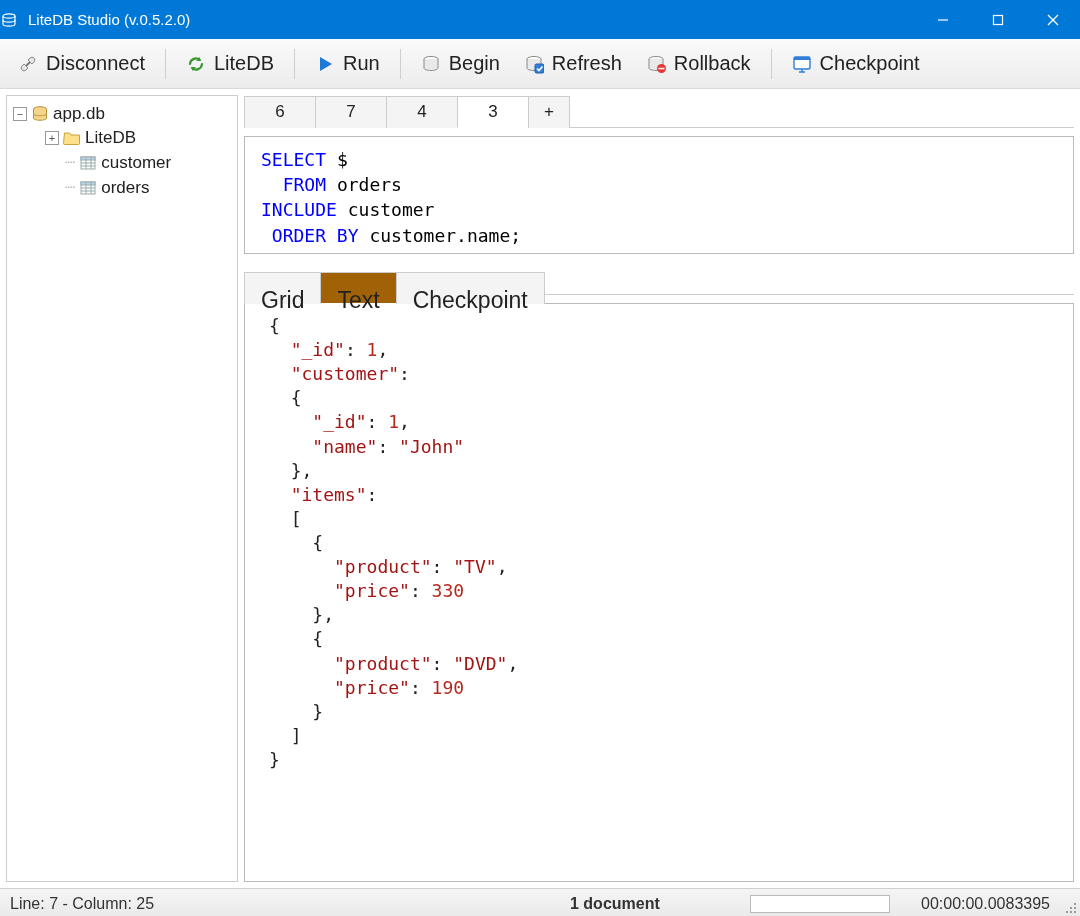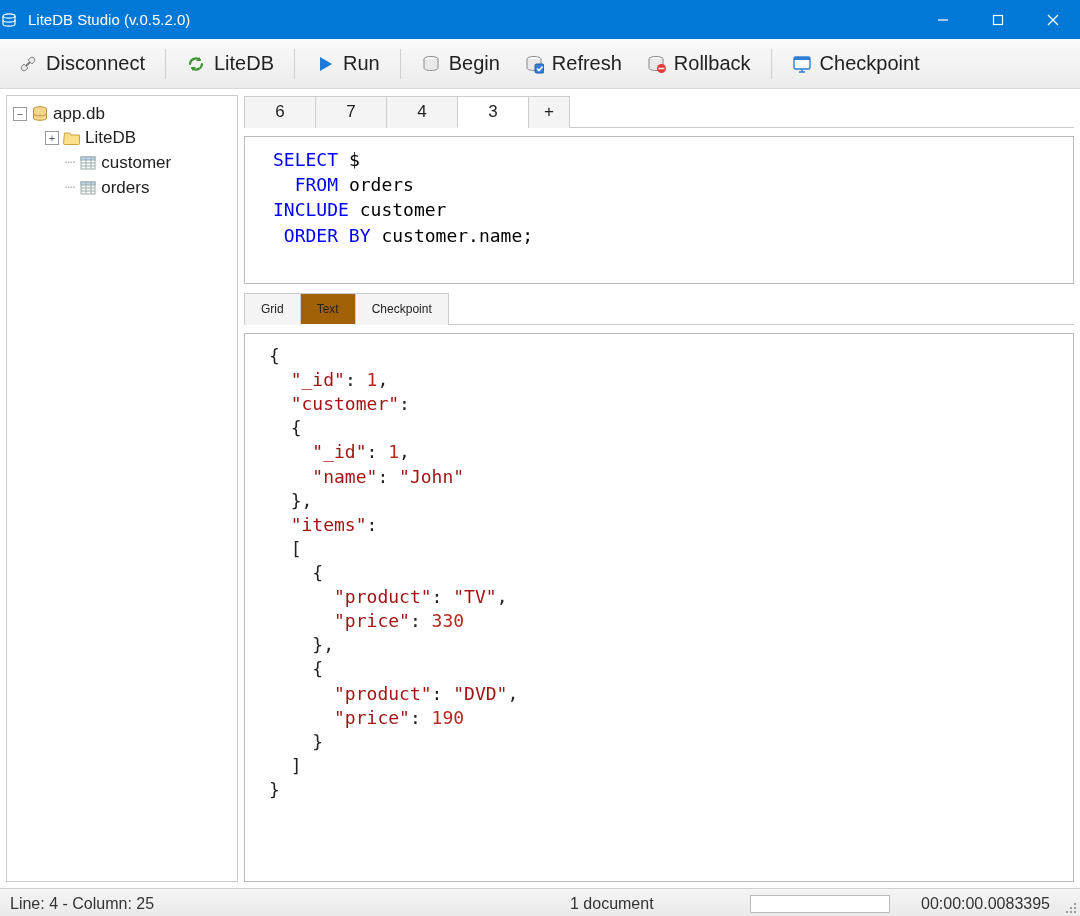--- a/index.html
+++ b/index.html
@@ -53,32 +53,32 @@
   .qtabs { display:flex; border-bottom:1px solid #ccc; height:32px; }
   .qtab {
     width:70px; text-align:center; line-height:30px; font-size:17px;
     border:1px solid #ccc; border-bottom:none; background:#f4f4f4; margin-right:-1px;
     position:relative; top:1px;
   }
   .qtab.active { background:#fff; border-bottom:1px solid #fff; }
   .qtab.plus { width:40px; }
 
   .query {
-    border:1px solid #bbb; padding:10px 28px; font-family: Consolas, monospace;
-    font-size:18px; line-height:1.4; height:148px; box-sizing:border-box;
+    border:1px solid #bbb; padding:10px 16px; font-family: Consolas, monospace;
+    font-size:18px; line-height:1.4; height:118px; box-sizing:border-box;
     white-space:pre;
   }
   .kw-blue { color:#0000ff; }
   .plain { color:#000; }
 
   .rtabs { display:flex; border-bottom:1px solid #ccc; height:32px; }
   .rtab {
-    padding:0 16px; line-height:30px; font-size:12px;
+    padding:12px 16px; line-height:30px; font-size:23px;
     border:1px solid #ccc; border-bottom:none; background:#f4f4f4; margin-right:-1px;
-    position:relative; top:1px;
+    position:relative; top:10px;
   }
   .rtab.active { background:#a16207; border-bottom:1px solid #fff; }
 
   .result {
     border:1px solid #bbb; flex:1; padding:10px 24px;
     font-family: Consolas, monospace; font-size:18px; line-height:1.34;
     white-space:pre; overflow:auto;
   }
   .jk { color:#a31515; }
   .jnum { color:#b5291d; }
@@ -86,21 +86,21 @@
 
   .statusbar {
     height: 29px;
     background: linear-gradient(#f5f5f5,#e9e9e9);
     border-top: 1px solid #d0d0d0;
     display:flex; align-items:center;
     font-size:16px; color:#333;
     padding: 0 10px 0 10px;
   }
   .status-left { flex: 0 0 560px; }
-  .status-mid { flex: 0 0 180px; }
+  .status-mid { flex: 0 0 180px; font-weight: bold; }
   .status-pb {
     flex: 0 0 138px; height:16px; border:1px solid #bbb; background:#fff;
   }
   .status-right { flex:1; text-align:right; padding-right:20px; }
   .gripper {
     position:absolute; right:3px; bottom:2px; width:14px; height:14px;
   }
   .gripper span { position:absolute; width:2px; height:2px; background:#9a9a9a; }
 </style>
 </head>
@@ -304,21 +304,21 @@
     {
       <span class="jk">"product"</span>: <span class="jstr">"DVD"</span>,
       <span class="jk">"price"</span>: <span class="jnum">190</span>
     }
   ]
 }</div>
   </div>
 </div>
 
 <div class="statusbar">
-  <div class="status-left">Line: 4 - Column: 25</div>
+  <div class="status-left">Line: 7 - Column: 25</div>
   <div class="status-mid">1 document</div>
   <div class="status-pb"></div>
   <div class="status-right">00:00:00.0083395</div>
 </div>
 <div class="gripper">
   <span style="right:1px; bottom:1px;"></span>
   <span style="right:5px; bottom:1px;"></span>
   <span style="right:9px; bottom:1px;"></span>
   <span style="right:1px; bottom:5px;"></span>
   <span style="right:5px; bottom:5px;"></span>

